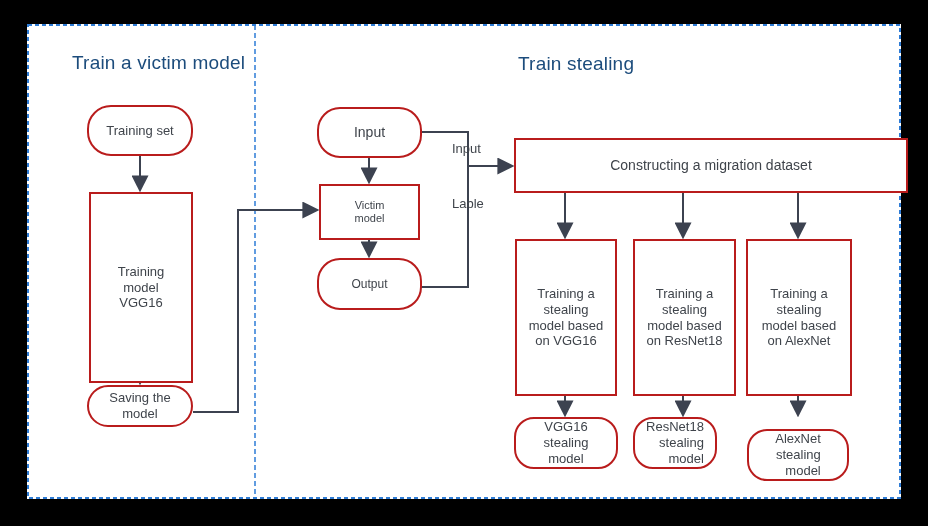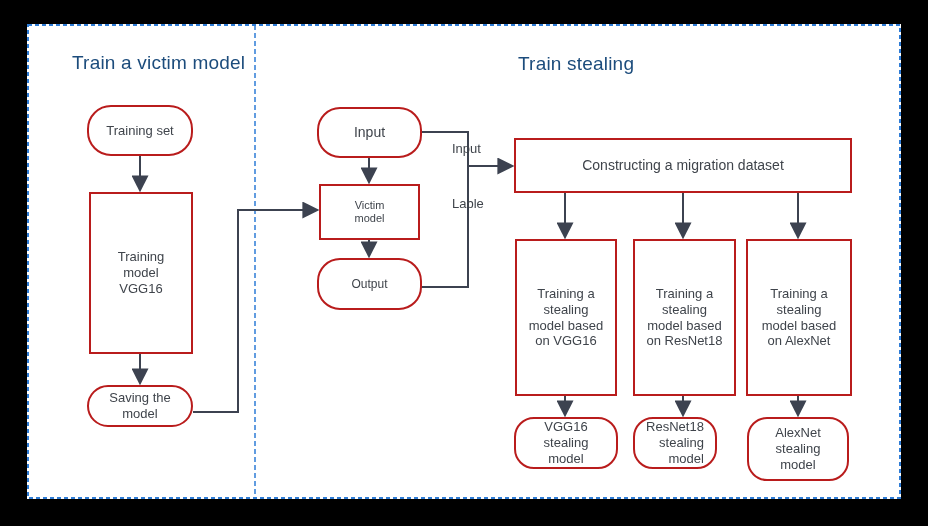--- a/index.html
+++ b/index.html
@@ -67,52 +67,52 @@
       <path d="M565,396 L565,415" marker-end="url(#arrow)"></path>
       <path d="M683,396 L683,415" marker-end="url(#arrow)"></path>
       <path d="M798,396 L798,415" marker-end="url(#arrow)"></path>
     </g>
   </svg>
 
   <div class="title" style="left:72px; top:52px;">Train a victim model</div>
   <div class="title" style="left:518px; top:53px;">Train stealing</div>
 
   <div class="node" style="left:87px; top:105px; width:106px; height:51px; border-radius:24px;">Training set</div>
-  <div class="node" style="left:89px; top:192px; width:104px; height:162px; border-radius:0;">Training
+  <div class="node" style="left:89px; top:192px; width:104px; height:191px; border-radius:0;">Training
 model
 VGG16</div>
   <div class="node" style="left:87px; top:385px; width:106px; height:42px; border-radius:24px;">Saving the
 model</div>
 
   <div class="node" style="left:317px; top:107px; width:105px; height:51px; border-radius:23px; font-size:14px;">Input</div>
   <div class="node" style="left:319px; top:184px; width:101px; height:56px; border-radius:0; font-size:11px;">Victim
 model</div>
   <div class="node" style="left:317px; top:258px; width:105px; height:52px; border-radius:23px; font-size:12px;">Output</div>
 
   <div class="edge-label" style="left:452px; top:141px;">Input</div>
   <div class="edge-label" style="left:452px; top:196px;text-align:right;">Lable</div>
 
-  <div class="node" style="left:514px; top:138px; width:338px; height:55px; border-radius:0; font-size:14px;">Constructing a migration dataset</div>
+  <div class="node" style="left:514px; top:138px; width:394px; height:55px; border-radius:0; font-size:14px;">Constructing a migration dataset</div>
 
   <div class="node" style="left:515px; top:239px; width:102px; height:157px; border-radius:0;">Training a
 stealing
 model based
 on VGG16</div>
   <div class="node" style="left:633px; top:239px; width:103px; height:157px; border-radius:0;">Training a
 stealing
 model based
 on ResNet18</div>
   <div class="node" style="left:746px; top:239px; width:106px; height:157px; border-radius:0;">Training a
 stealing
 model based
 on AlexNet</div>
 
   <div class="node" style="left:514px; top:417px; width:104px; height:52px; border-radius:20px;">VGG16
 stealing
 model</div>
   <div class="node" style="left:633px; top:417px; width:84px; height:52px; border-radius:20px;text-align:right;">ResNet18
 stealing
 model</div>
-  <div class="node" style="left:747px; top:417px; width:102px; height:64px; border-radius:20px;">AlexNet
+  <div class="node" style="left:747px; top:429px; width:102px; height:52px; border-radius:20px;text-align:right;">AlexNet
 stealing
 model</div>
 
 </div>
 
 </body></html>

